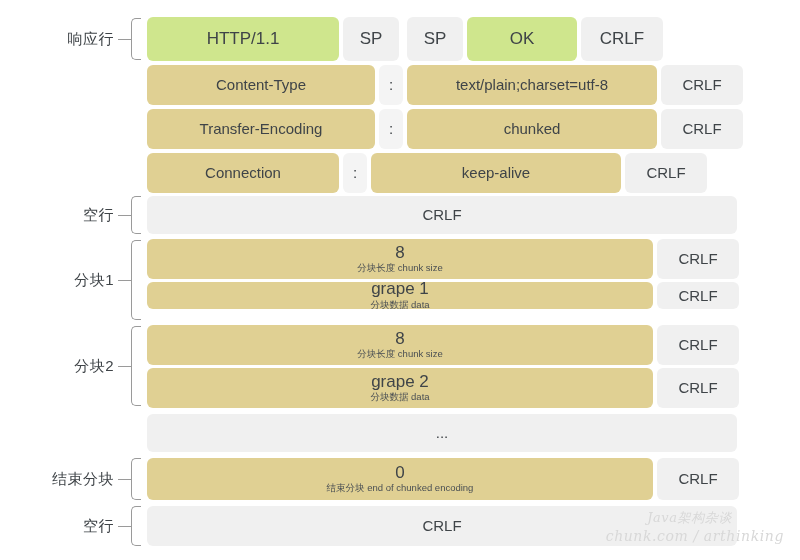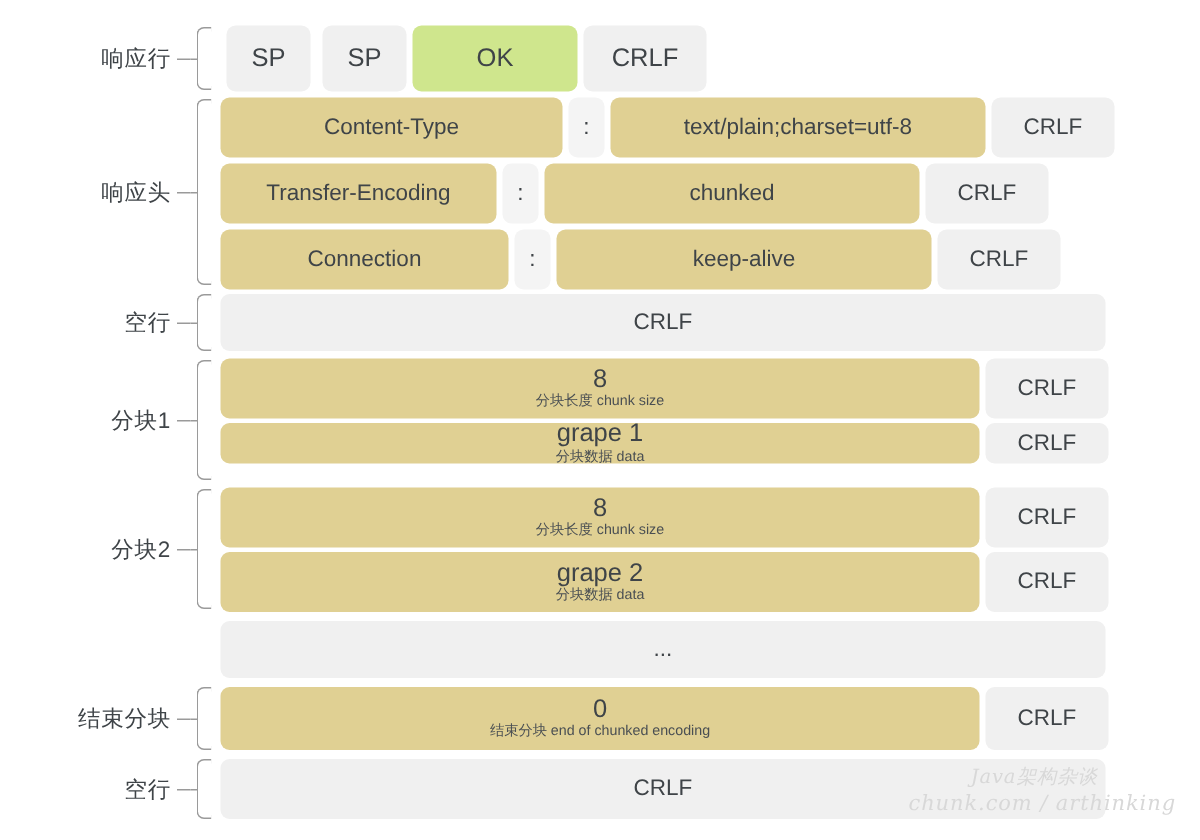--- a/index.html
+++ b/index.html
@@ -74,27 +74,20 @@
 <div id="canvas">
 
   <div class="group" style="top:16px;height:46px;">
     <div class="grp-label">响应行</div>
     <div class="grp-dash">
         <i></i>
       </div>
     <div class="brace"></div>
   </div>
 
-  <div class="group" style="top:64px;height:128px;">
-    <div class="grp-label">响应头</div>
-    <div class="grp-dash">
-        <i></i>
-      </div>
-    <div class="brace"></div>
-  </div>
 
   <div class="group" style="top:194px;height:42px;">
     <div class="grp-label">空行</div>
     <div class="grp-dash">
         <i></i>
       </div>
     <div class="brace"></div>
   </div>
 
   <div class="group" style="top:238px;height:84px;">
@@ -123,20 +116,23 @@
 
   <div class="group" style="top:504px;height:44px;">
     <div class="grp-label">空行</div>
     <div class="grp-dash">
         <i></i>
       </div>
     <div class="brace"></div>
   </div>
 
   <div class="row" style="left:147px;top:17px;height:44px;">
+    <div class="cell green" style="width:192px;">
+      <span class="main">HTTP/1.1</span>
+    </div>
     <div class="gap"></div>
     <div class="cell grey" style="width:56px;">
       <span class="main">SP</span>
     </div>
     <div class="gap"></div>
     <div class="gap"></div>
     <div class="cell grey" style="width:56px;">
       <span class="main">SP</span>
     </div>
     <div class="gap"></div>
@@ -161,21 +157,21 @@
     <div class="cell tan" style="width:250px;">
       <span class="main sm">text/plain;charset=utf-8</span>
     </div>
     <div class="gap"></div>
     <div class="cell grey" style="width:82px;">
       <span class="main sm">CRLF</span>
     </div>
   </div>
 
   <div class="row" style="left:147px;top:109px;height:40px;">
-    <div class="cell tan" style="width:184px;text-align:center;">
+    <div class="cell tan" style="width:228px;text-align:center;">
       <span class="main sm">Transfer-Encoding</span>
     </div>
     <div class="gap"></div>
     <div class="cell colon" style="width:24px;">
       <span class="main sm">:</span>
     </div>
     <div class="gap"></div>
     <div class="cell tan" style="width:250px;">
       <span class="main sm">chunked</span>
     </div>

